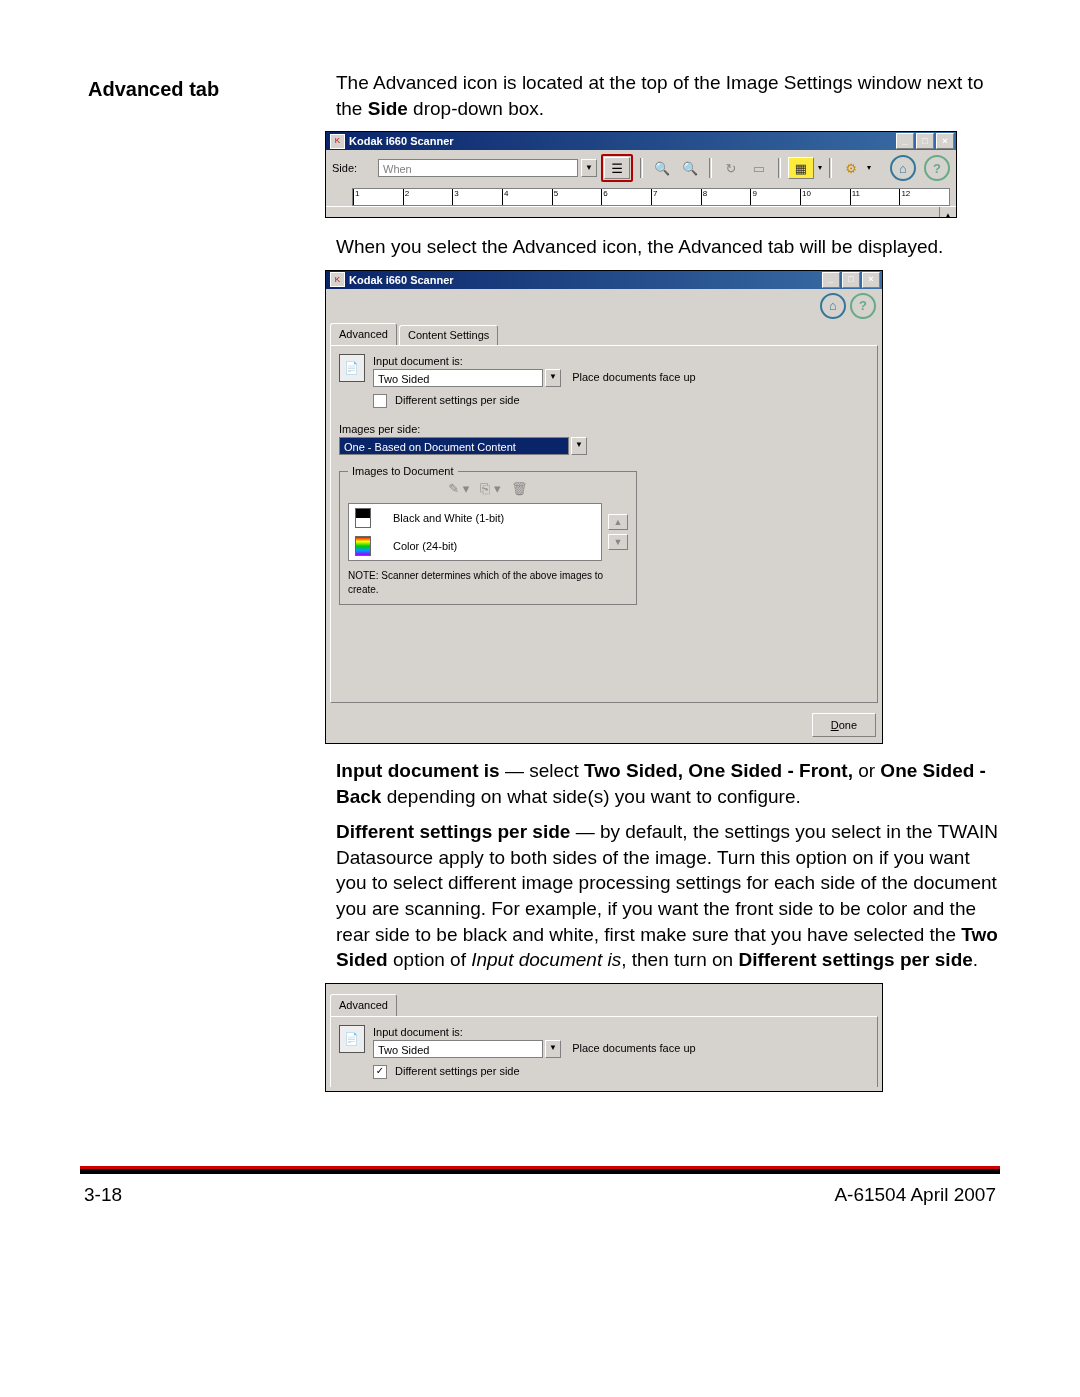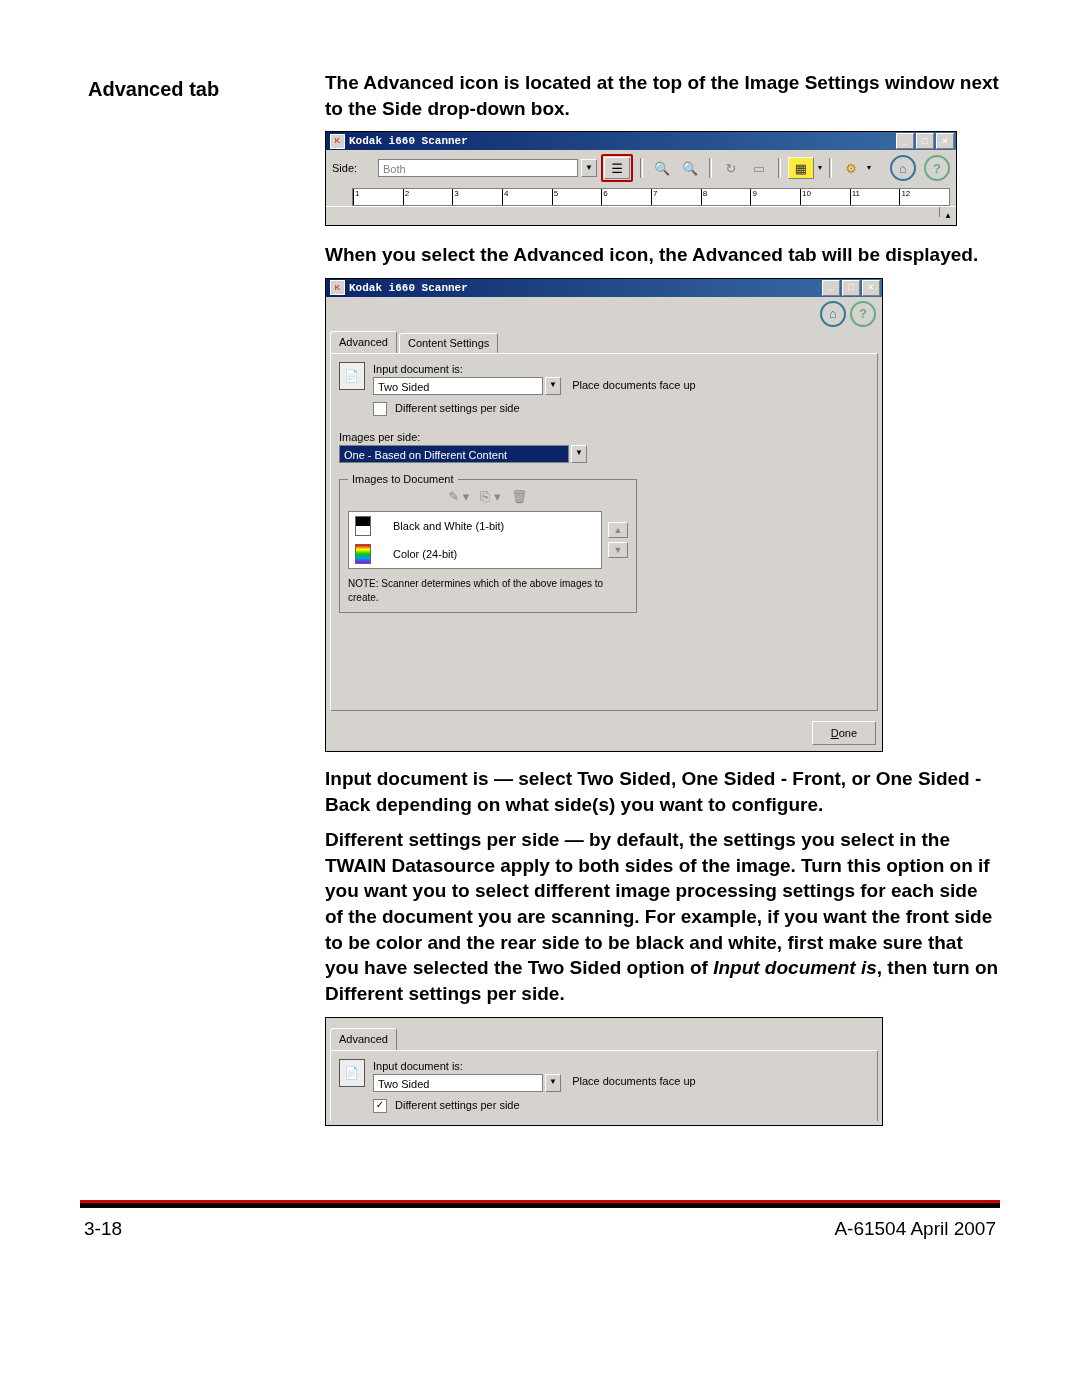--- a/index.html
+++ b/index.html
@@ -24,21 +24,21 @@
   .left h2 {
     font-size: 20px;
     font-weight: bold;
     margin: 8px;
   }
   .right {
     flex: 1;
     font-size: 19px;
     line-height: 1.35;
   }
-  .right p { margin: 0 0 10px 0; font-weight: bold; }
+  .right p { margin: 0 0 10px 11px; }
 
   
   .win {
     background: #d6d3ce;
     border: 1px solid #000;
     font-family: Tahoma, Arial, sans-serif;
     font-size: 11px;
     color: #000;
     margin: 4px 0 14px 0;
   }
@@ -50,21 +50,21 @@
     height: 18px;
     padding: 0 2px 0 4px;
   }
   .titlebar .ticon {
     width: 13px; height: 13px;
     border: 1px solid #fff;
     background: #d6d3ce;
     display: inline-flex; align-items:center; justify-content:center;
     font-size:8px; color:#c00; margin-right:4px;
   }
-  .titlebar .title { font-weight: bold; font-size: 11px; flex:1;font-family:Liberation Mono, monospace; }
+  .titlebar .title { font-weight: bold; font-size: 11px; flex:1; }
   .winbtns { display:flex; }
   .winbtn {
     width: 16px; height: 14px;
     background:#d6d3ce;
     border:1px solid #808080;
     border-top-color:#fff; border-left-color:#fff;
     margin-left:2px;
     display:flex; align-items:center; justify-content:center;
     font-size:9px; font-family: Arial; font-weight:bold;
     line-height:1;
@@ -209,24 +209,24 @@
       <div class="win" style="width:630px;">
         <div class="titlebar">
           <span class="ticon">K</span>
           <span class="title">Kodak i660 Scanner</span>
           <div class="winbtns">
             <span class="winbtn">_</span>
             <span class="winbtn">□</span>
             <span class="winbtn">×</span>
           </div>
         </div>
-        <div class="client" style="padding:4px 6px 8px 6px;">
+        <div class="client" style="padding:4px 6px 0 6px;">
           <div style="display:flex; align-items:center; gap:4px;">
             <span style="width:42px;">Side:</span>
-            <span class="field-disabled" style="width:200px;">Both</span>
+            <span class="field-disabled" style="width:200px;">When</span>
             <span class="dd-arrow">▼</span>
             <span class="redbox">
               <span class="tbtn boxed">☰</span>
             </span>
             <span class="toolbar-sep"></span>
             <span class="tbtn">🔍</span>
             <span class="tbtn" style="color:#888;">🔍</span>
             <span class="toolbar-sep"></span>
             <span class="tbtn" style="color:#888;">↻</span>
             <span class="tbtn" style="color:#888;">▭</span>
@@ -300,21 +300,21 @@
                 </div>
                 <div style="margin-top:6px;">
                   <span class="chk"></span>
                   <span>Different settings per side</span>
                 </div>
               </div>
             </div>
 
             <div style="margin-top:14px;">Images per side:</div>
             <div>
-              <span style="display:inline-block;width:230px;height:18px;line-height:18px;padding:0 4px;background:#0a246a;color:#fff;border:1px solid #7f7f7f;box-sizing:border-box;vertical-align:middle;">One - Based on Different Content</span>
+              <span style="display:inline-block;width:230px;height:18px;line-height:18px;padding:0 4px;background:#0a246a;color:#fff;border:1px solid #7f7f7f;box-sizing:border-box;vertical-align:middle;">One - Based on Document Content</span>
               <span class="dd-arrow">▼</span>
             </div>
 
             <div class="fieldset" style="width:280px; margin-top:16px;">
               <span class="legend">Images to Document</span>
               <div style="text-align:center;color:#888;font-size:13px;">✎ ▾ &nbsp; ⎘ ▾ &nbsp; 🗑</div>
               <div style="display:flex; align-items:center; margin-top:6px;">
                 <div style="flex:1;background:#fff;border:1px solid #808080;">
                   <div class="list-row">
                     <span class="swatch-bw"></span>

